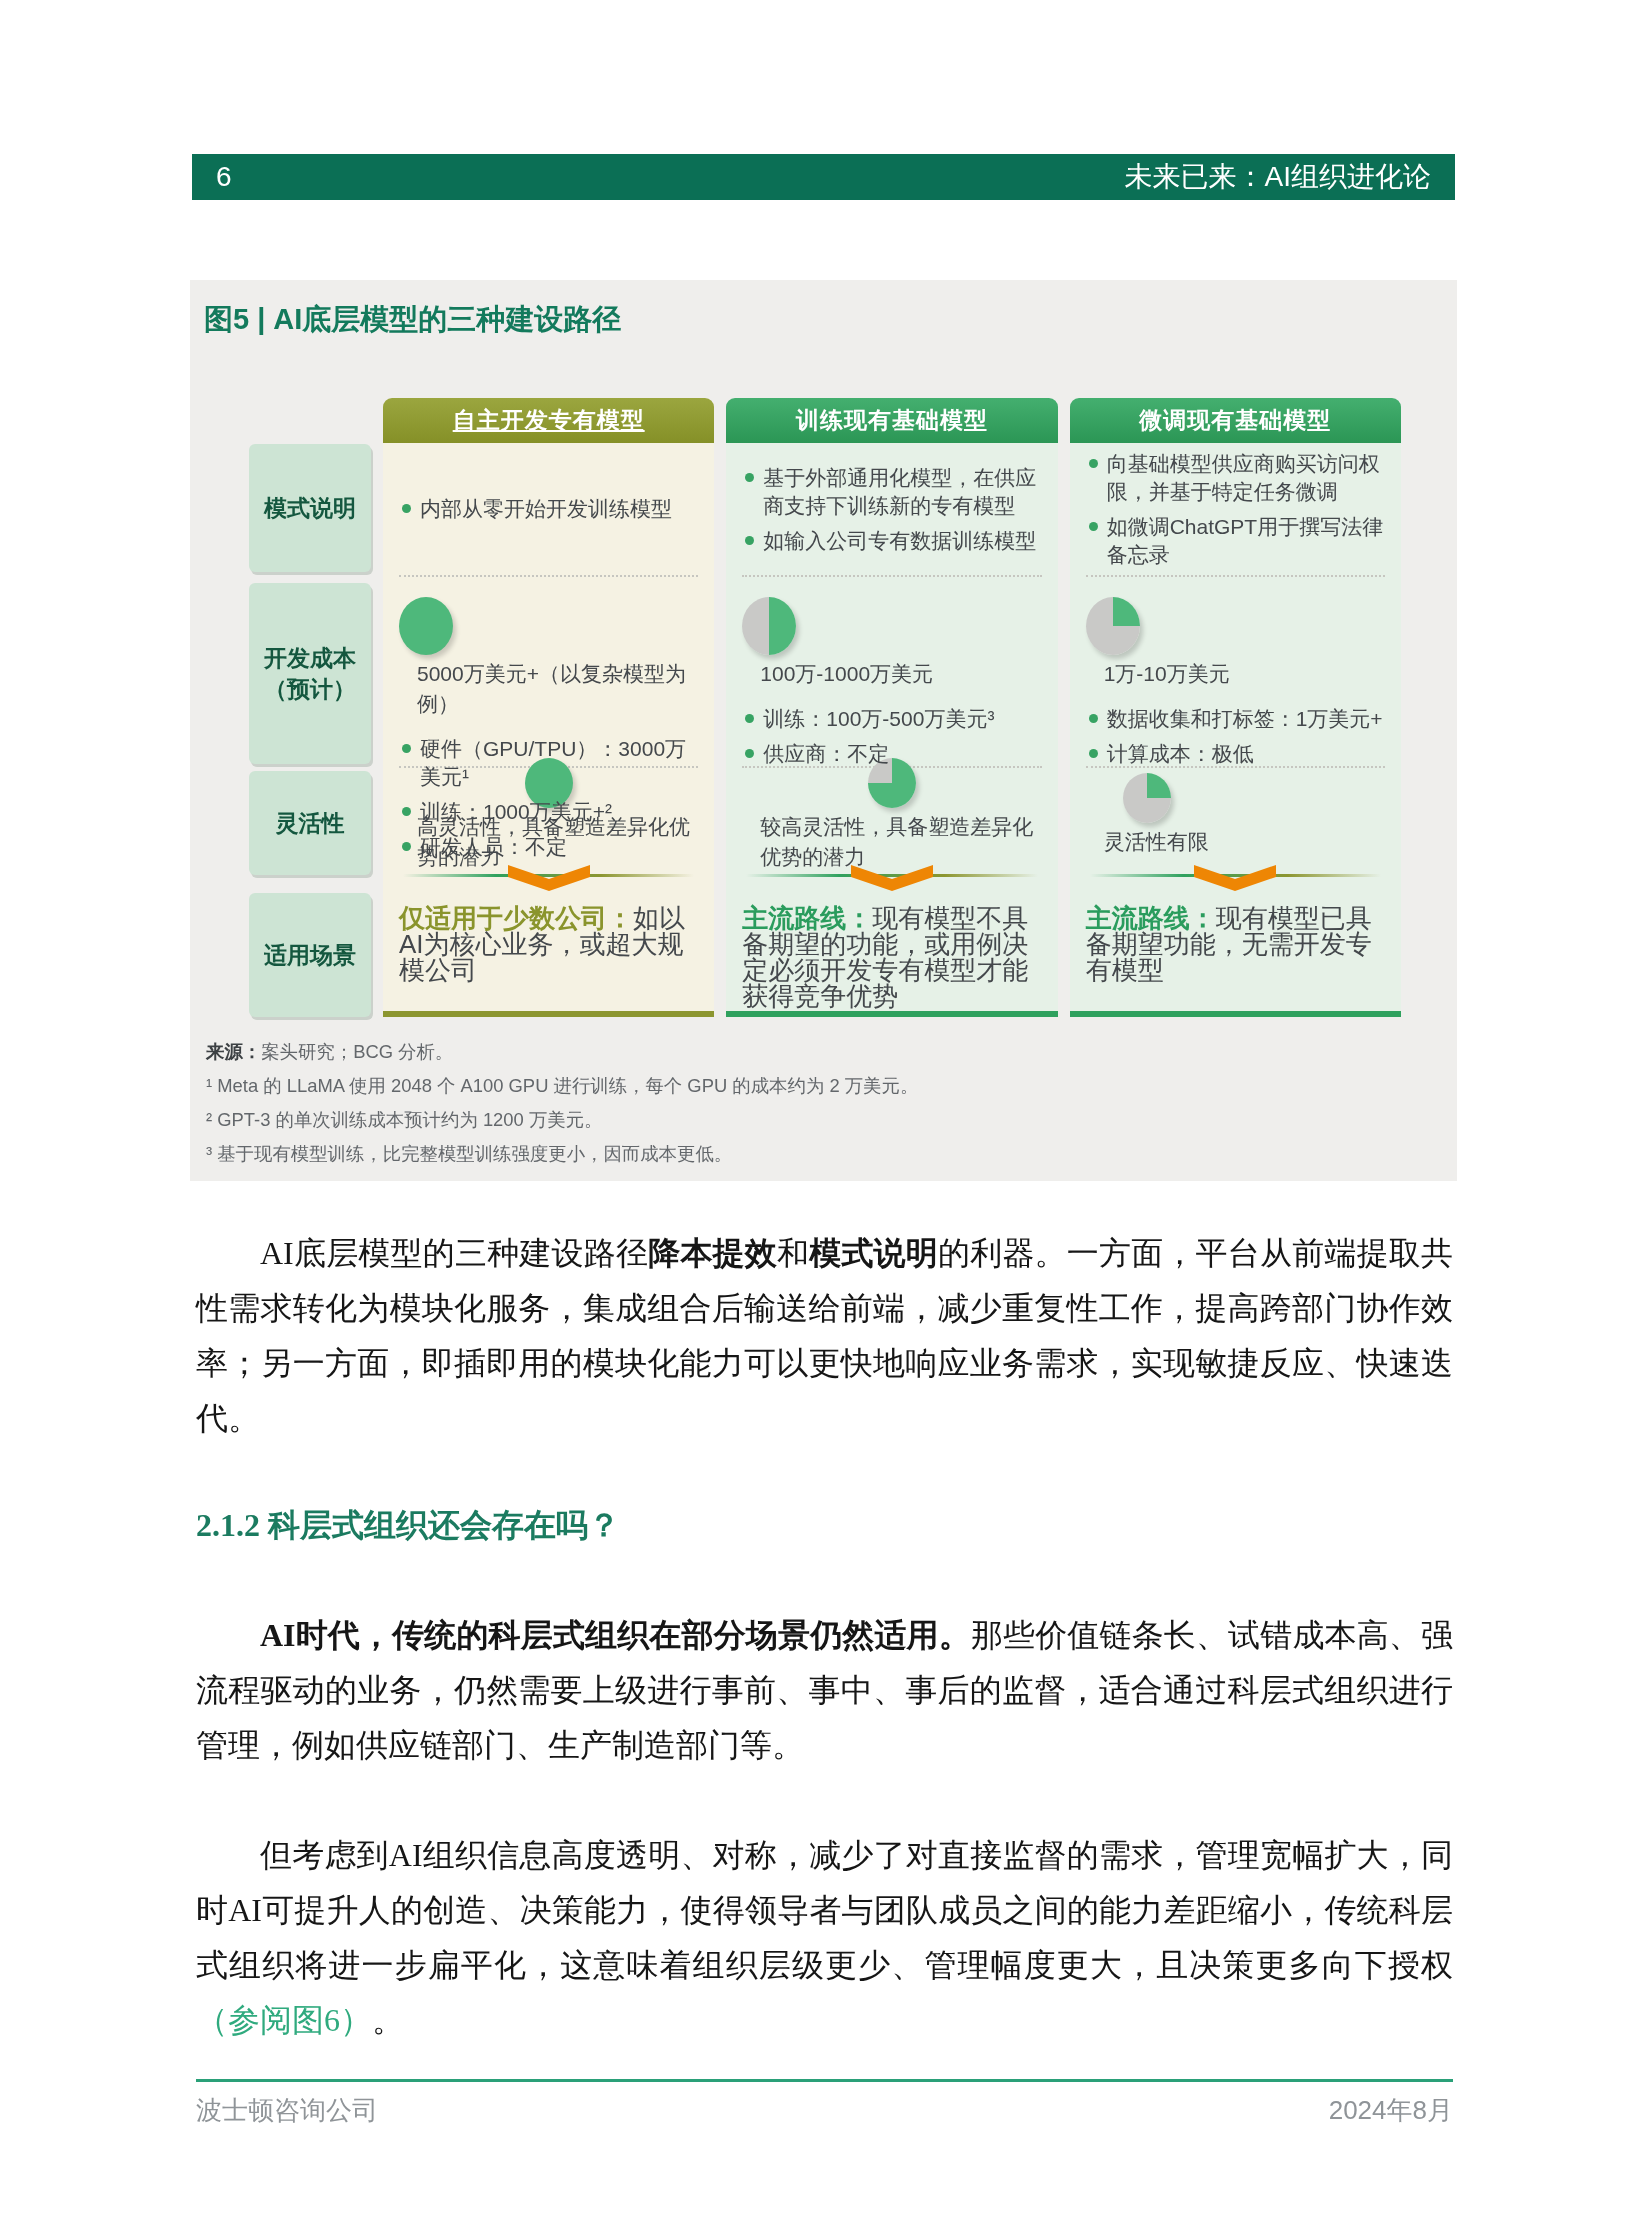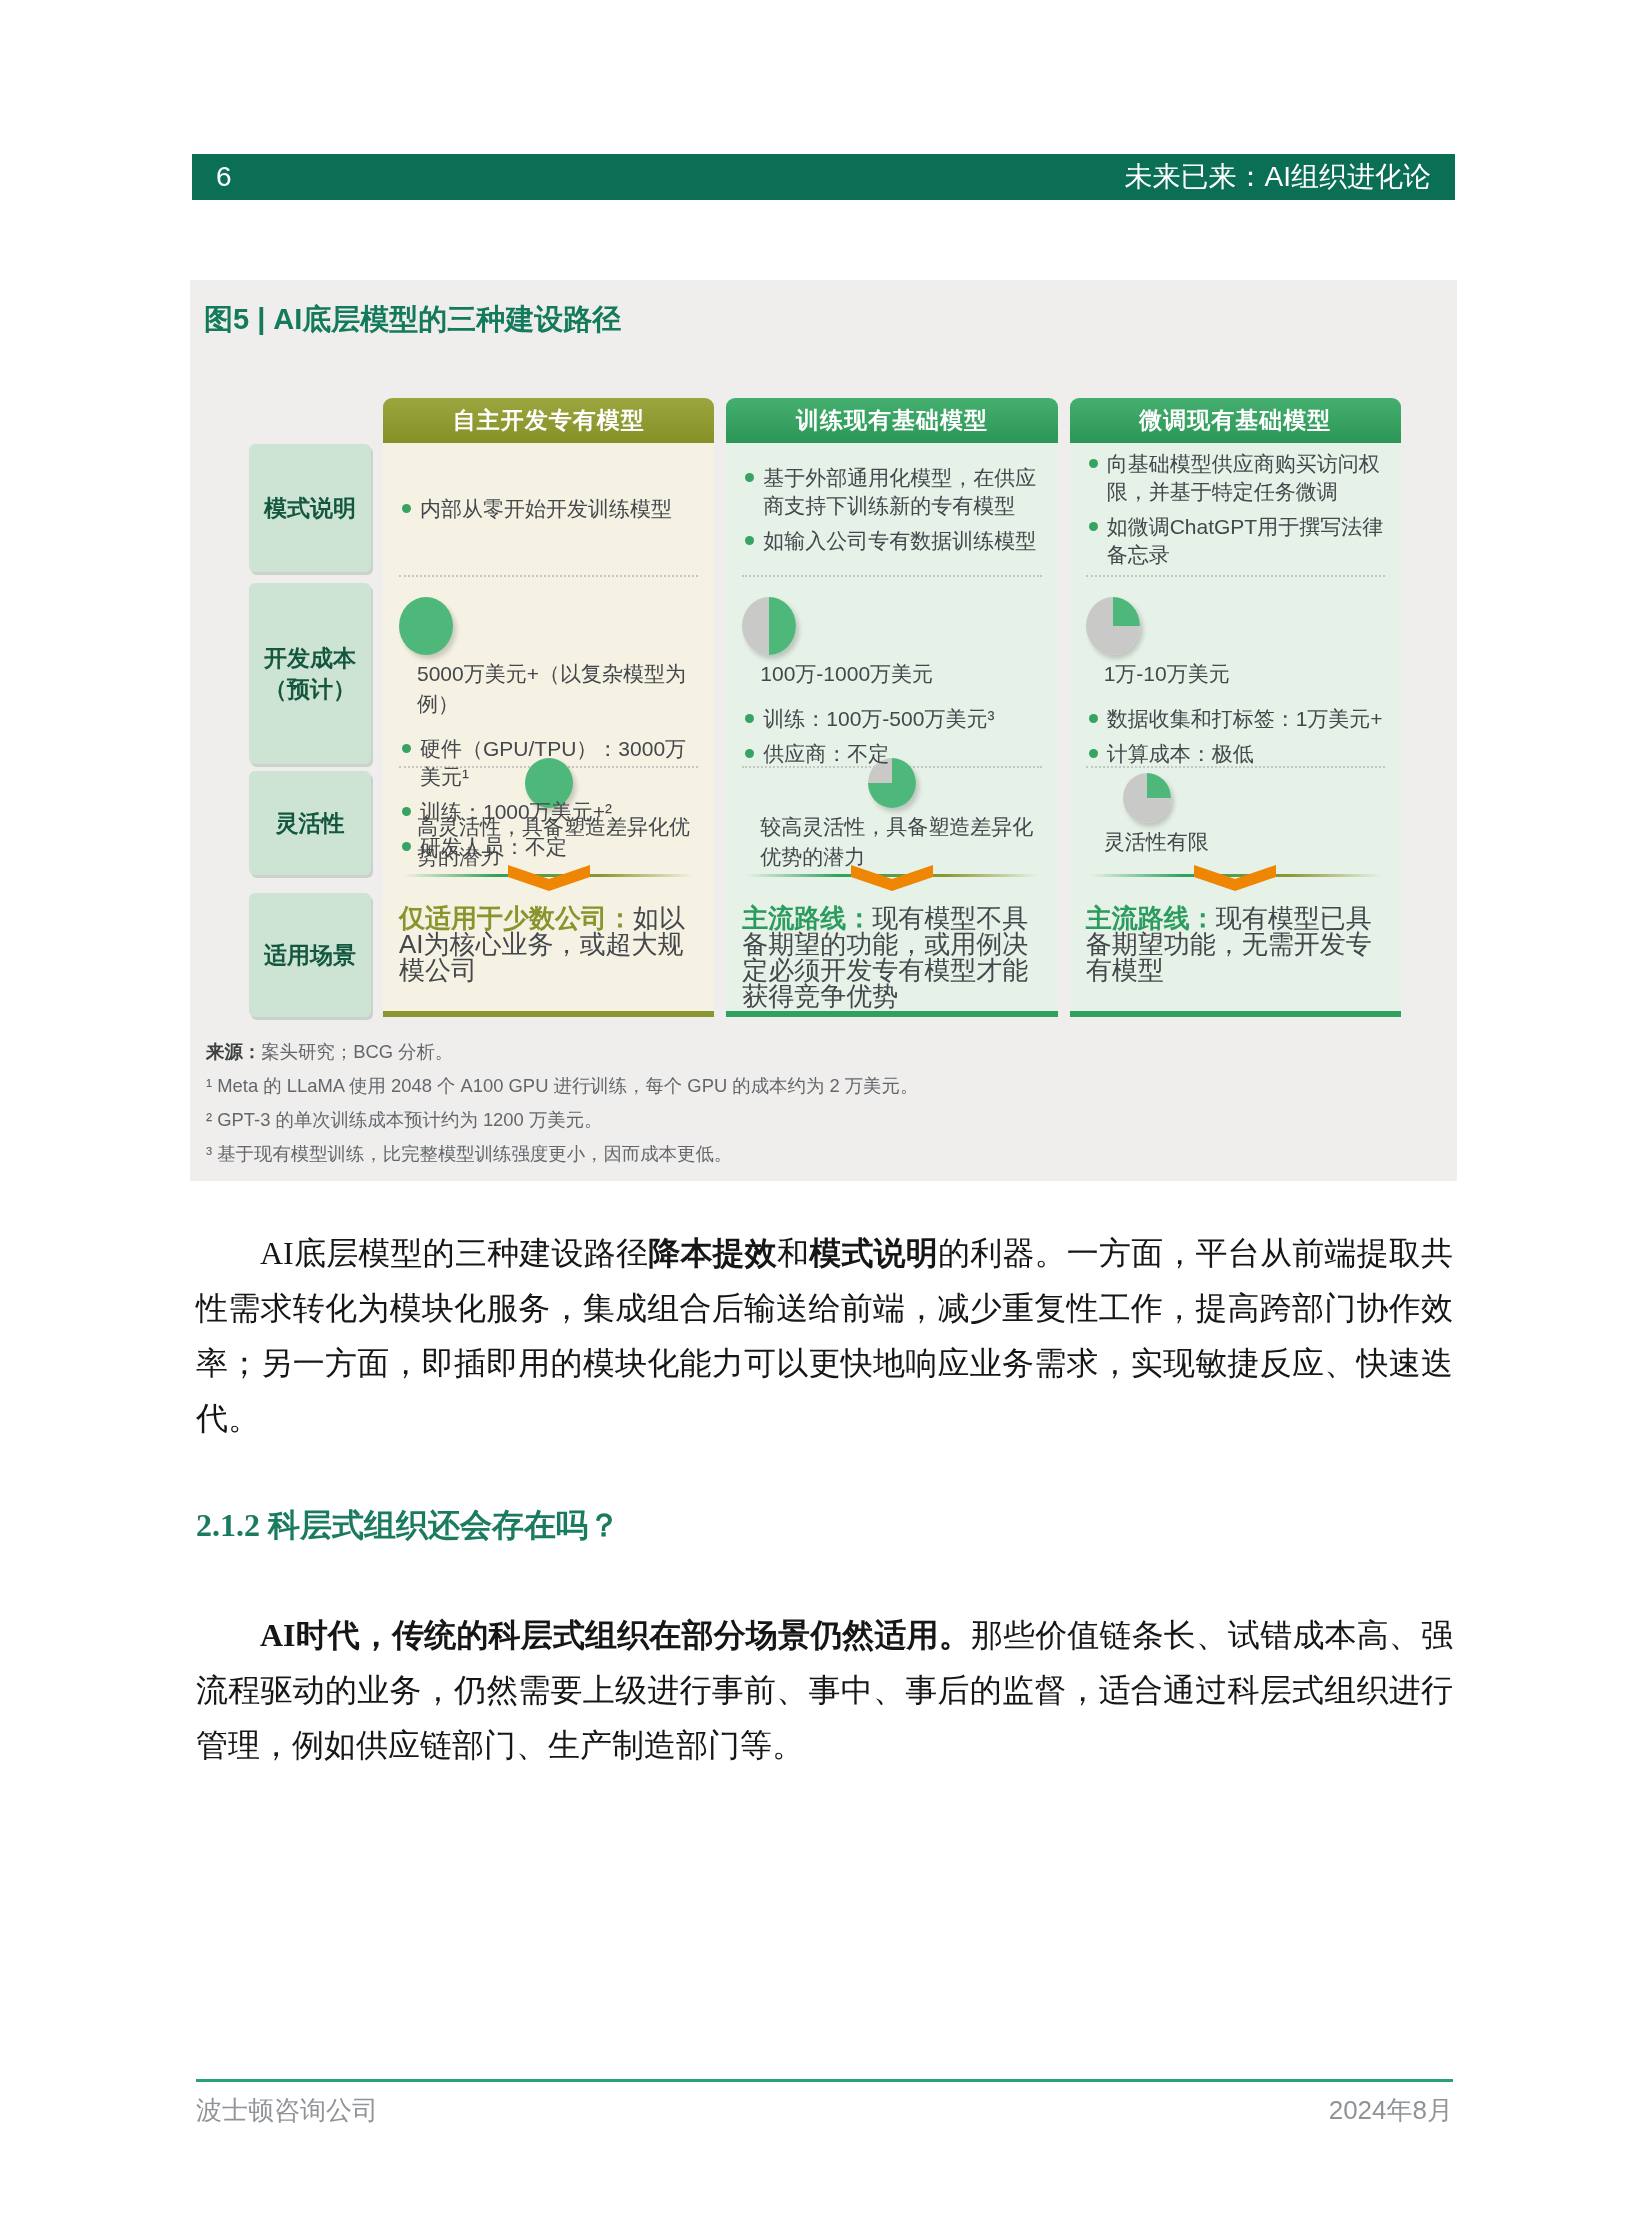--- a/index.html
+++ b/index.html
@@ -25,21 +25,21 @@
   }
   .rl1{height:128px;margin-bottom:11px}
   .rl2{height:181px;margin-bottom:7px}
   .rl3{height:104px;margin-bottom:18px}
   .rl4{height:124px}
   .model-col{flex:1;display:flex;flex-direction:column;min-width:0;}
   .col-header{
     height:45px;flex:none;border-radius:9px 9px 0 0;color:#fff;font-weight:bold;font-size:23px;
     display:flex;align-items:center;justify-content:center;letter-spacing:1px;
   }
-  .theme-olive .col-header{background:linear-gradient(#9ba63f,#859027);}
+  .theme-olive .col-header{background:linear-gradient(#9ba63f,#859027);text-decoration:underline;}
   .theme-green .col-header{background:linear-gradient(#44af6f,#2b9655);}
   .col-body{flex:1;padding:0 16px;box-sizing:border-box;}
   .theme-olive .col-body{background:#f5f2e3;border-bottom:6px solid #8c9630;}
   .theme-green .col-body{background:#e6f1e7;border-bottom:6px solid #2fa15e;}
   .sec1{height:134px;border-bottom:2px dotted #c6c6c0;display:flex;flex-direction:column;justify-content:center;box-sizing:border-box;}
   .sec2{height:191px;border-bottom:2px dotted #c6c6c0;box-sizing:border-box;padding-top:20px;}
   .sec3{height:93px;display:flex;align-items:center;box-sizing:border-box;}
   .divider{height:40px;position:relative;}
   .sec4{padding-top:4px;font-size:26px;line-height:26px;color:#44484c;}
   ul.bullets{list-style:none;margin:0;padding:0;font-size:21px;line-height:28px;color:#44484c;}
@@ -218,20 +218,21 @@
     <div>¹ Meta 的 LLaMA 使用 2048 个 A100 GPU 进行训练，每个 GPU 的成本约为 2 万美元。</div>
     <div>² GPT-3 的单次训练成本预计约为 1200 万美元。</div>
     <div>³ 基于现有模型训练，比完整模型训练强度更小，因而成本更低。</div>
   </div>
 </div>
 
 <div class="textflow">
   <p class="para"><span class="seg-n">AI底层模型的三种建设路径</span><span class="seg-b">降本提效</span><span class="seg-n">和</span><span class="seg-b">模式说明</span><span class="seg-n">的利器。一方面，平台从前端提取共性需求转化为模块化服务，集成组合后输送给前端，减少重复性工作，提高跨部门协作效率；另一方面，即插即用的模块化能力可以更快地响应业务需求，实现敏捷反应、快速迭代。</span></p>
   <h2 class="section-heading">2.1.2 科层式组织还会存在吗？</h2>
   <p class="para"><span class="seg-b">AI时代，传统的科层式组织在部分场景仍然适用。</span><span class="seg-n">那些价值链条长、试错成本高、强流程驱动的业务，仍然需要上级进行事前、事中、事后的监督，适合通过科层式组织进行管理，例如供应链部门、生产制造部门等。</span></p>
+  <p class="para p3"><span class="seg-n">但考虑到AI组织信息高度透明、对称，减少了对直接监督的需求，管理宽幅扩大，同时AI可提升人的创造、决策能力，使得领导者与团队成员之间的能力差距缩小，传统科层式组织将进一步扁平化，这意味着组织层级更少、管理幅度更大，且决策更多向下授权</span><span class="seg-g">（参阅图6）</span><span class="seg-n">。</span></p>
 </div>
 
 <div class="footer-line"></div>
 <div class="footer-text">
   <span>波士顿咨询公司</span>
   <span>2024年8月</span>
 </div>
 
 
 </body></html>

